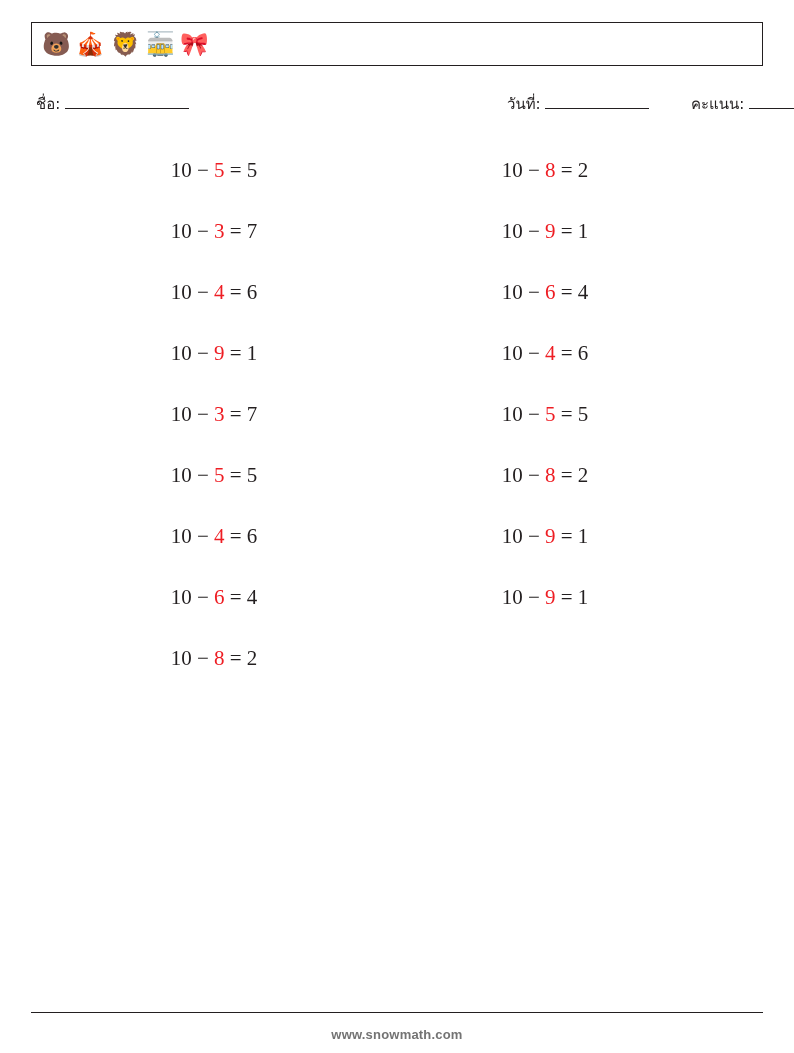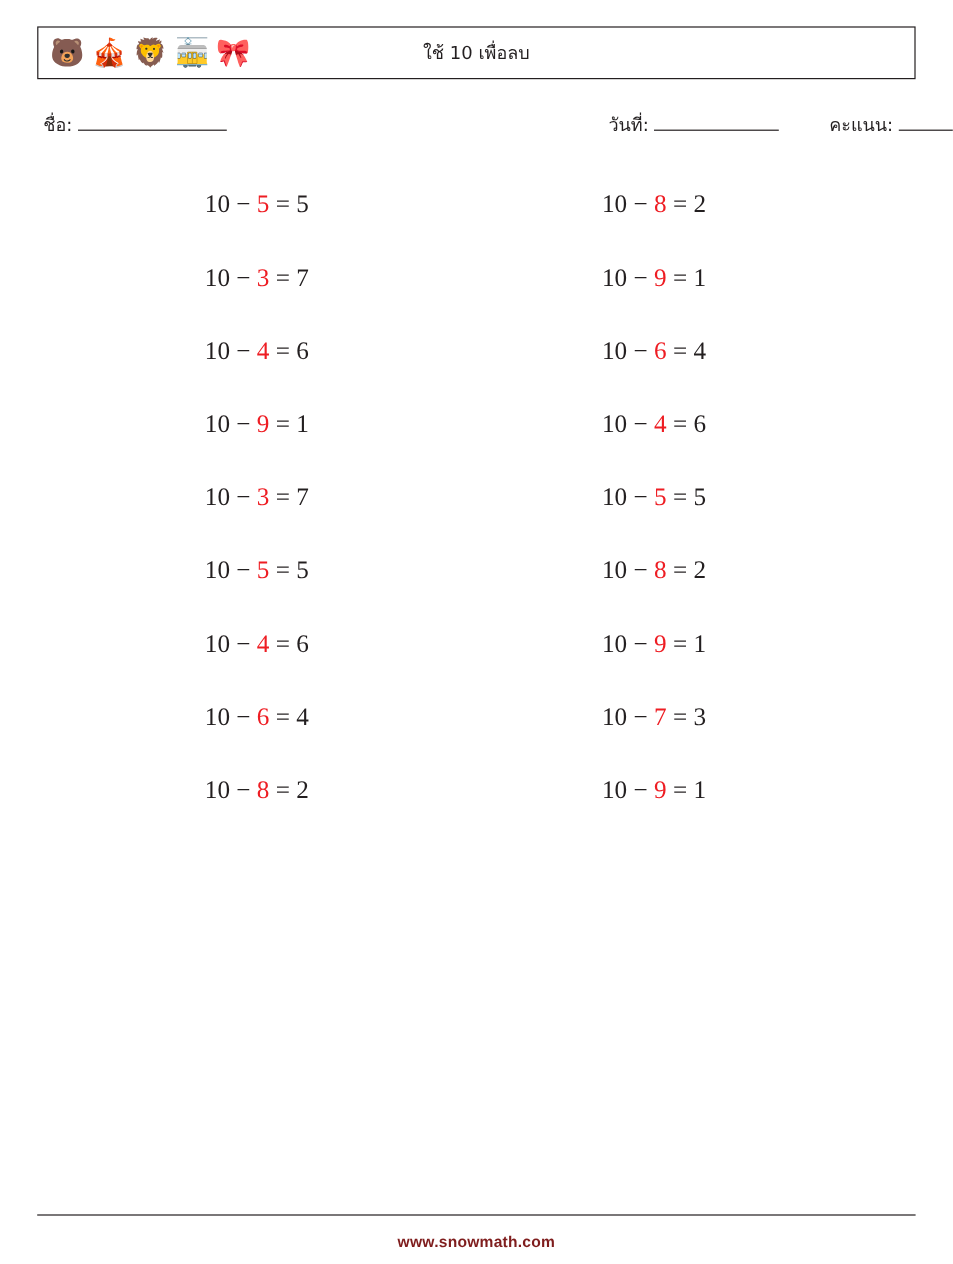--- a/index.html
+++ b/index.html
@@ -132,38 +132,37 @@
   }
   .footer-text {
     position: absolute;
     left: 0;
     width: 794px;
     top: 1027px;
     text-align: center;
     font-size: 13px;
     font-weight: bold;
     font-family: "Liberation Sans", sans-serif;
-    color: #7f1d1d;
+    color: #737373;
     letter-spacing: 0.2px;
   }
 </style>
 </head>
 <body>
 
 <div class="page">
 
   <div class="header">
     <div class="header-icons">
       <span>🐻</span>
       <span>🎪</span>
       <span>🦁</span>
       <span>🚋</span>
       <span>🎀</span>
     </div>
-    <div class="header-title">ใช้ 10 เพื่อลบ</div>
   </div>
 
   <div class="info-row">
     <div class="info-name">
       <span>ชื่อ:</span>
       <span class="blank blank-name"></span>
     </div>
     <div class="info-date">
       <span>วันที่:</span>
       <span class="blank blank-date"></span>
@@ -189,21 +188,20 @@
     </div>
 
     <div class="col col-1">
       <div class="problem"><span class="num">10</span> <span class="num">−</span> <span class="op-red">8</span> <span class="num">=</span> <span class="num">2</span></div>
       <div class="problem"><span class="num">10</span> <span class="num">−</span> <span class="op-red">9</span> <span class="num">=</span> <span class="num">1</span></div>
       <div class="problem"><span class="num">10</span> <span class="num">−</span> <span class="op-red">6</span> <span class="num">=</span> <span class="num">4</span></div>
       <div class="problem"><span class="num">10</span> <span class="num">−</span> <span class="op-red">4</span> <span class="num">=</span> <span class="num">6</span></div>
       <div class="problem"><span class="num">10</span> <span class="num">−</span> <span class="op-red">5</span> <span class="num">=</span> <span class="num">5</span></div>
       <div class="problem"><span class="num">10</span> <span class="num">−</span> <span class="op-red">8</span> <span class="num">=</span> <span class="num">2</span></div>
       <div class="problem"><span class="num">10</span> <span class="num">−</span> <span class="op-red">9</span> <span class="num">=</span> <span class="num">1</span></div>
-      <div class="problem"><span class="num">10</span> <span class="num">−</span> <span class="op-red">7</span> <span class="num">=</span> <span class="num">3</span></div>
       <div class="problem"><span class="num">10</span> <span class="num">−</span> <span class="op-red">9</span> <span class="num">=</span> <span class="num">1</span></div>
     </div>
 
   </div>
 
   <div class="footer-line"></div>
   <div class="footer-text">www.snowmath.com</div>
 
 </div>
 

